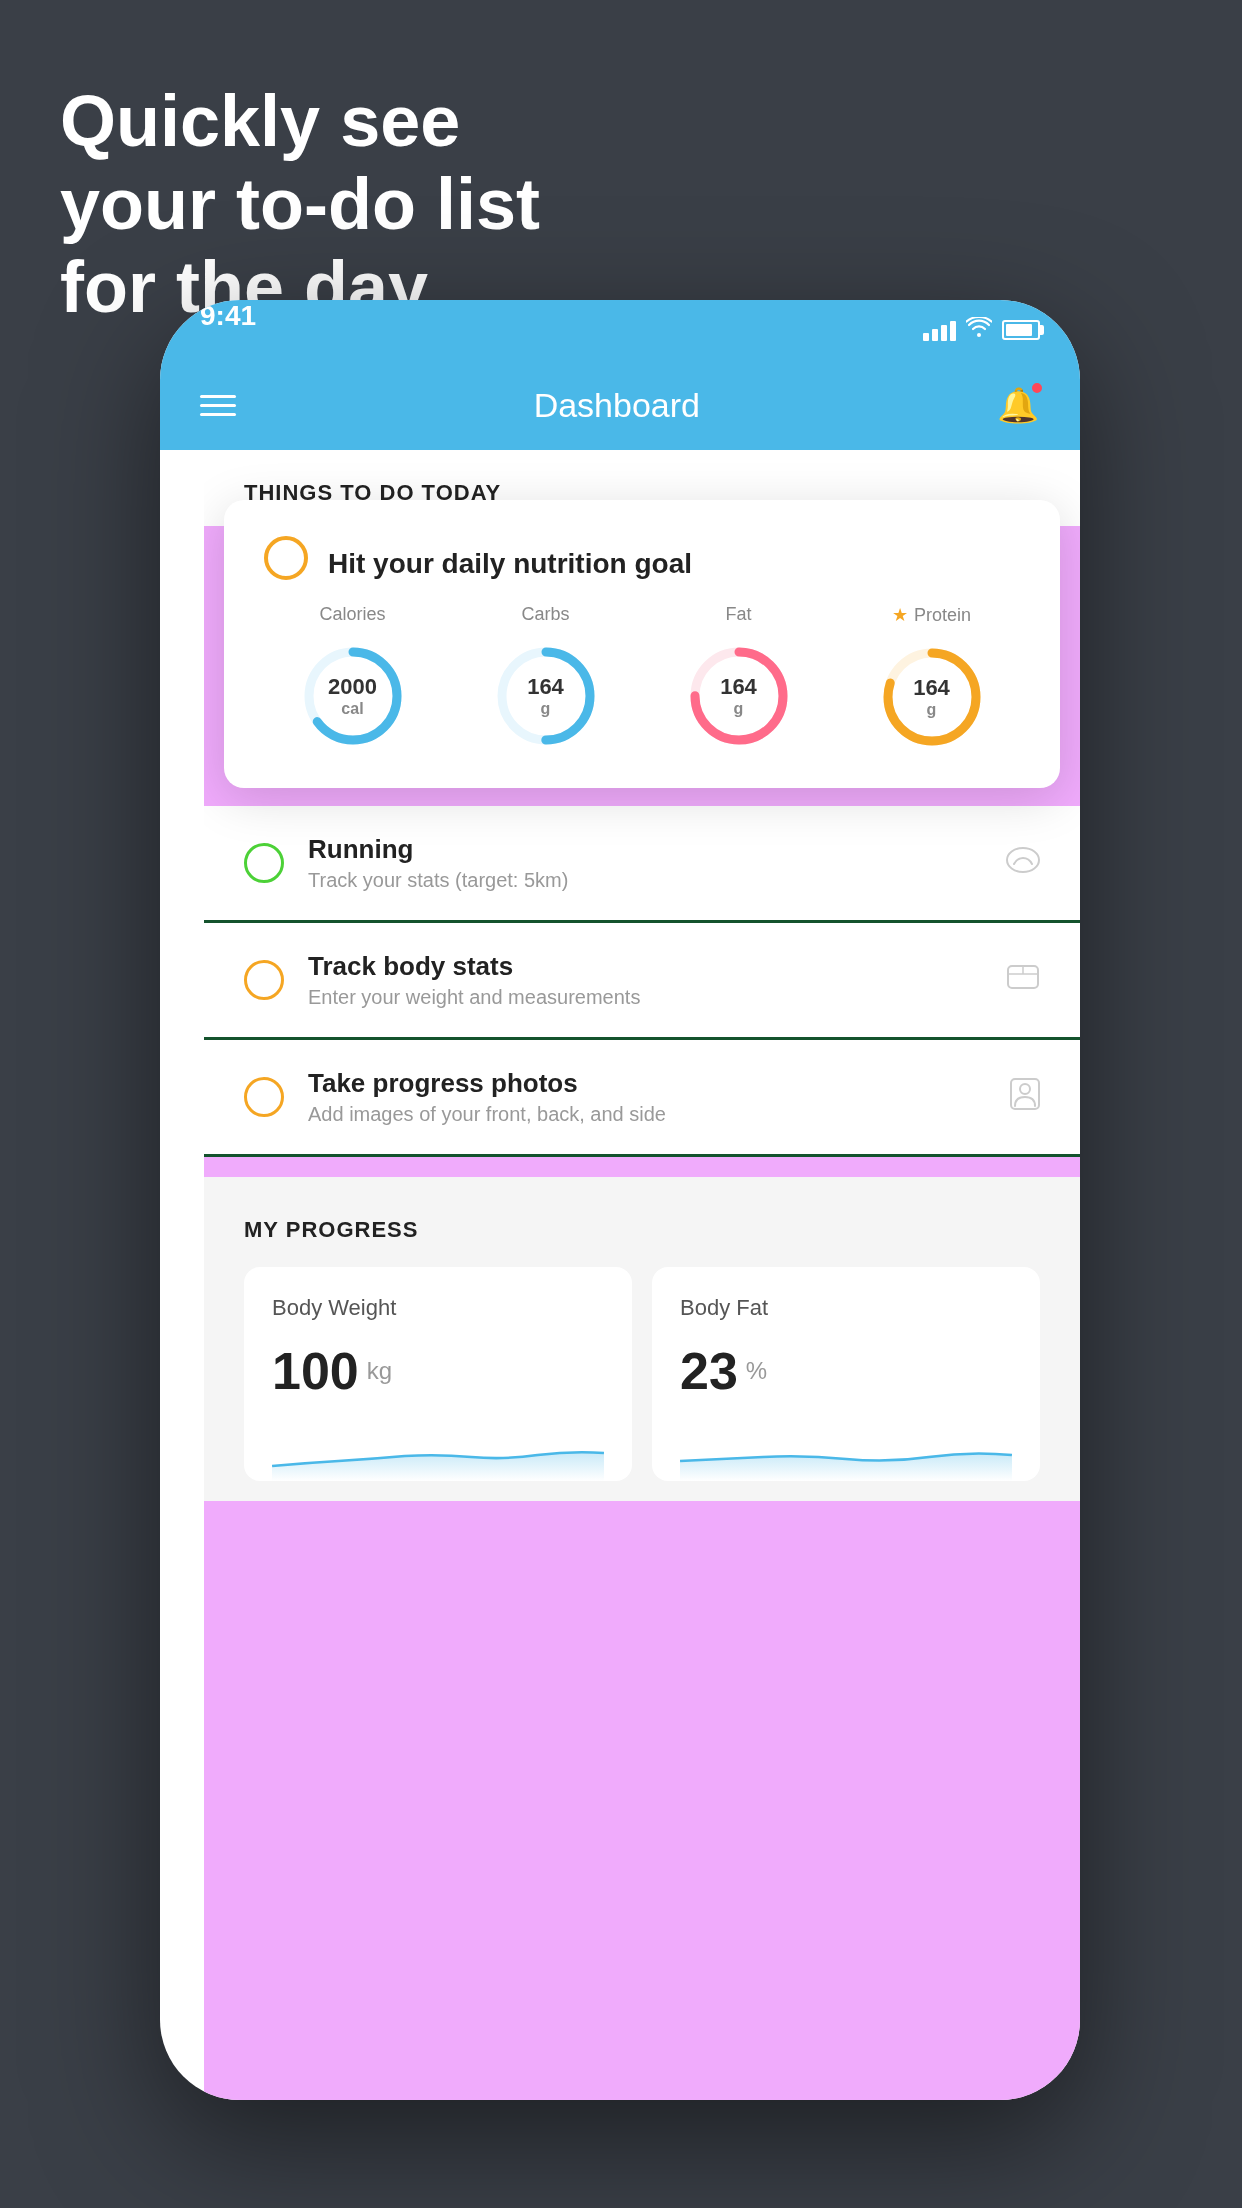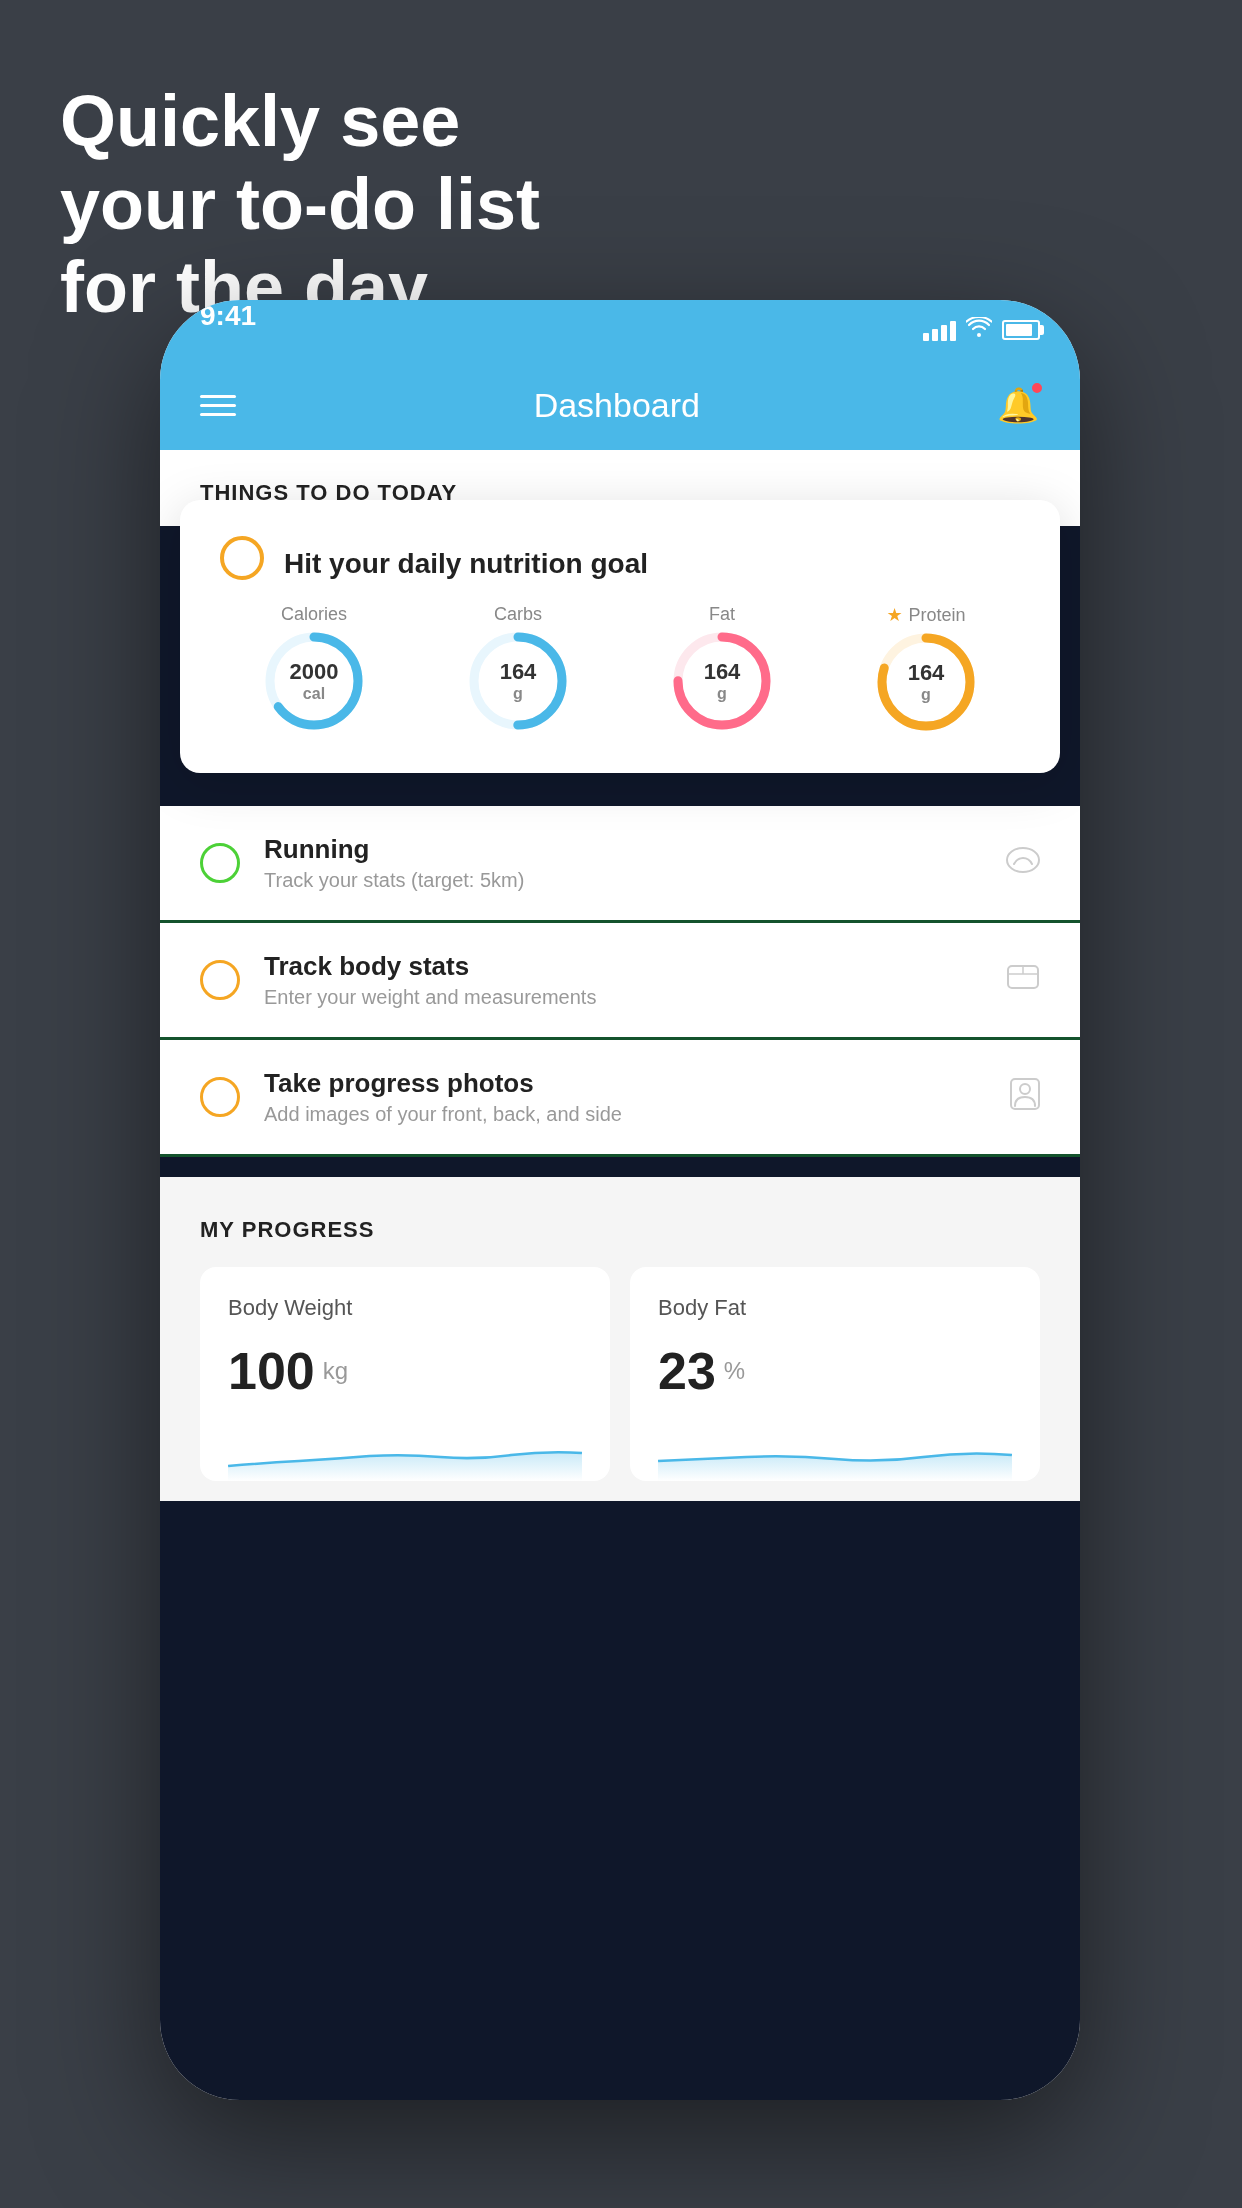--- a/index.html
+++ b/index.html
@@ -141,24 +141,25 @@
       right: -4px;
       width: 14px;
       height: 14px;
       background: #ff4757;
       border-radius: 50%;
       border: 2px solid #4ab8e8;
     }
 
     
     .app-content {
-      background: #0f172a;
+      background: #f0abfc;
       height: calc(100% - 150px);
       position: relative;
       overflow: hidden;
+      margin-left: 44px;
     }
 
     
     .section-header {
       background: #ffffff;
       padding: 30px 40px 20px;
     }
     .section-title {
       font-size: 22px;
       font-weight: 800;
@@ -199,21 +200,21 @@
     }
     .nutrition-circles {
       display: flex;
       justify-content: space-between;
       gap: 16px;
     }
     .nutrition-item {
       display: flex;
       flex-direction: column;
       align-items: center;
-      gap: 1px;
+      gap: 16px;
       flex: 1;
     }
     .nutrition-label {
       font-size: 18px;
       color: #888888;
       display: flex;
       align-items: center;
       gap: 6px;
     }
     .star-icon {

